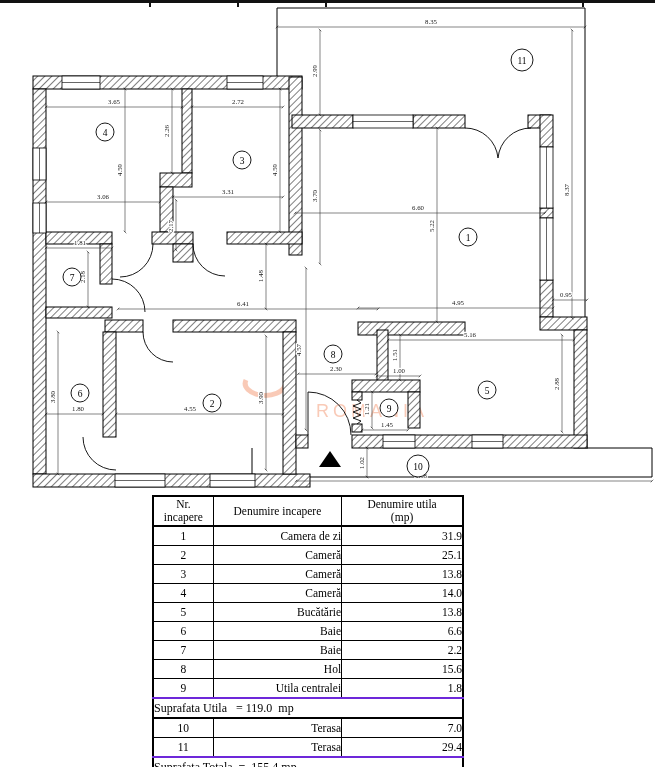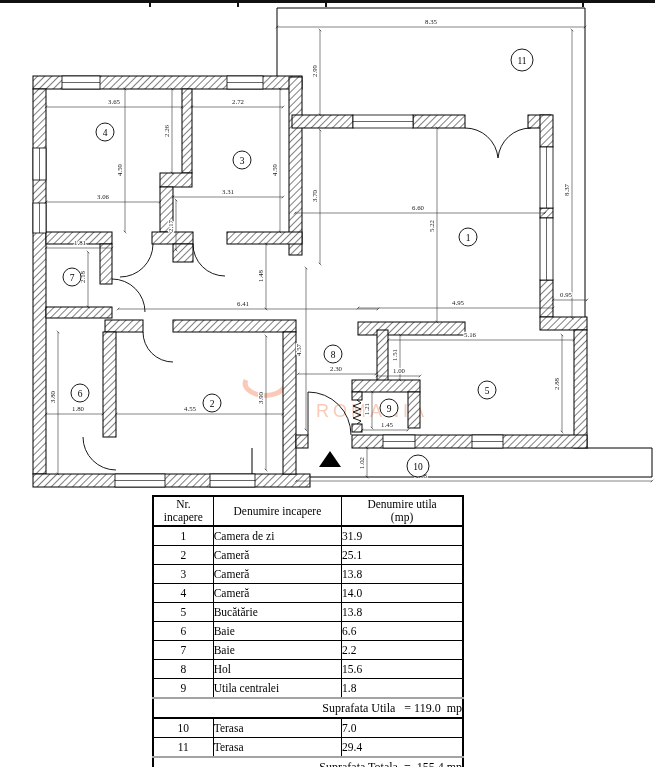--- a/index.html
+++ b/index.html
@@ -28,23 +28,23 @@
   .tri{fill:#000;stroke:none;}
   
   table.areas{position:absolute;left:152px;top:495px;border-collapse:collapse;
               border:2px solid #000;table-layout:fixed;width:312px;}
   table.areas th,table.areas td{border:1px solid #000;padding:0;color:#000;
               font-family:"Liberation Serif",serif;}
   table.areas th{font-size:11.5px;font-weight:normal;text-align:center;height:28px;line-height:13px;}
   table.areas thead th{border-bottom:2px solid #000;}
   table.areas td{font-size:11.5px;height:18px;line-height:18px;}
   td.cnum{text-align:center;width:60px;}
-  td.cname{text-align:left;padding-left:22px;width:128px;}
-  td.cval{text-align:left;width:121px;}
-  tr.mergerow td{text-align:right;font-size:12px;border-top:2px solid #a3a3a3;
+  td.cname{text-align:right;padding-left:22px;width:128px;}
+  td.cval{text-align:right;width:121px;}
+  tr.mergerow td{text-align:left;font-size:12px;border-top:2px solid #6d28d9;
                  border-bottom:2px solid #000;white-space:pre;}
 </style>
 </head>
 <body>
 
 <div class="screen">
 
   <div class="topstrip">
     <div class="bar"></div>
     <div class="tick" style="left:149px"></div>

